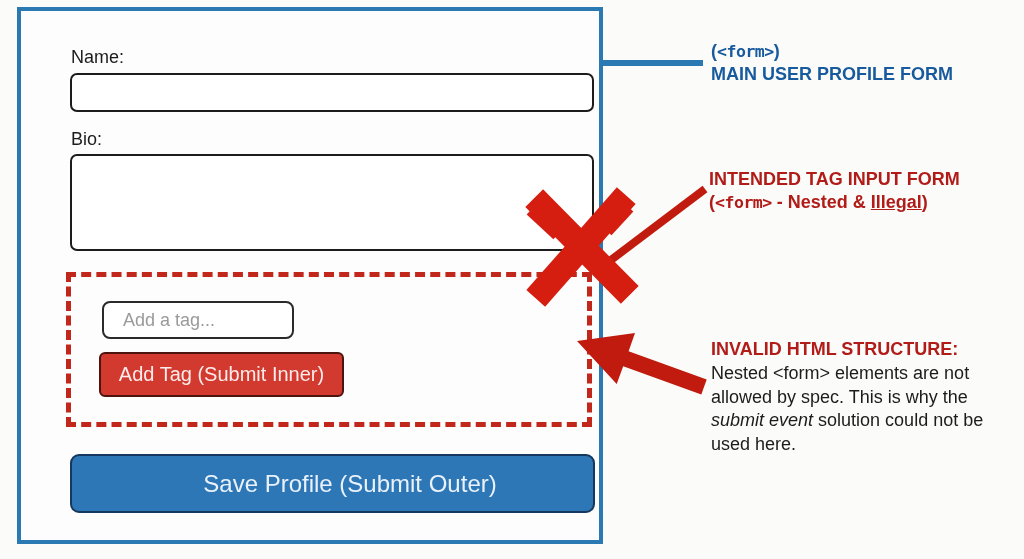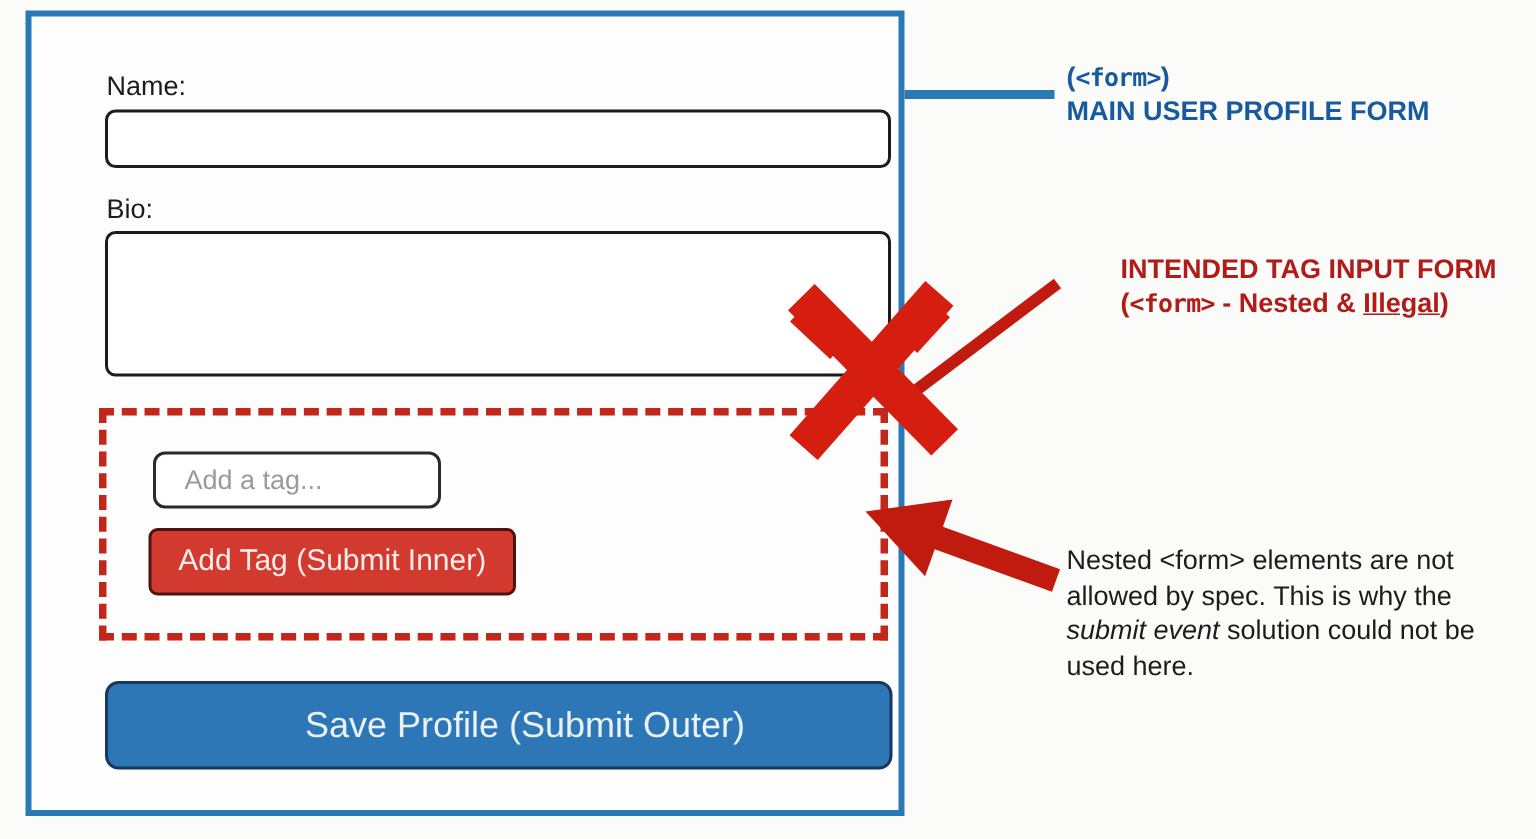--- a/index.html
+++ b/index.html
@@ -78,21 +78,21 @@
     padding-left:35px;
   }
 
   
   .annotation { position:absolute; line-height:23px; font-size:18px; }
   .annotation .b { font-weight:700; }
   .annotation .i { font-style:italic; }
   .annotation .u { text-decoration:underline; }
   .annotation .mono { font-family:"DejaVu Sans Mono", monospace; font-size:0.92em; letter-spacing:-0.5px; }
   .annot-main { left:707px; top:40px; color: var(--blue_heading); }
-  .annot-tag  { left:705px; top:168px; color: var(--red_annot); margin-left: 38px; }
+  .annot-tag  { left:705px; top:168px; color: var(--red_annot); }
   .annot-invalid-heading {
     left:707px; top:339px; color: var(--red_annot); font-weight:700; font-size:18px;
     position:absolute;
   }
   .annot-invalid-body {
     left:707px; top:362px; color:#1c1c1c; width:312px;
     position:absolute; line-height:23.5px; font-size:18px;
   }
 
   
@@ -121,20 +121,21 @@
   </div>
 
   <div class="annotation annot-main">
       <div><span class="b">(</span><span class="b mono">&lt;form&gt;</span><span class="b">)</span></div>
       <div><span class="b">MAIN USER PROFILE FORM</span></div>
     </div>
   <div class="annotation annot-tag">
       <div><span class="b">INTENDED TAG INPUT FORM</span></div>
       <div><span class="b">(</span><span class="b mono">&lt;form&gt;</span><span class="b"> - Nested &amp; </span><span class="b u">Illegal</span><span class="b">)</span></div>
     </div>
+  <div class="annot-invalid-heading">INVALID HTML STRUCTURE:</div>
   <div class="annotation annot-invalid-body">
       <div><span>Nested &lt;form&gt; elements are not</span></div>
       <div><span>allowed by spec. This is why the</span></div>
       <div><span class="i">submit event</span><span> solution could not be</span></div>
       <div><span>used here.</span></div>
     </div>
 
   <svg class="overlay" viewBox="0 0 1024 559">
 
     <line x1="599" y1="63" x2="699" y2="63" stroke="var(--blue_border)" stroke-width="6"></line>

